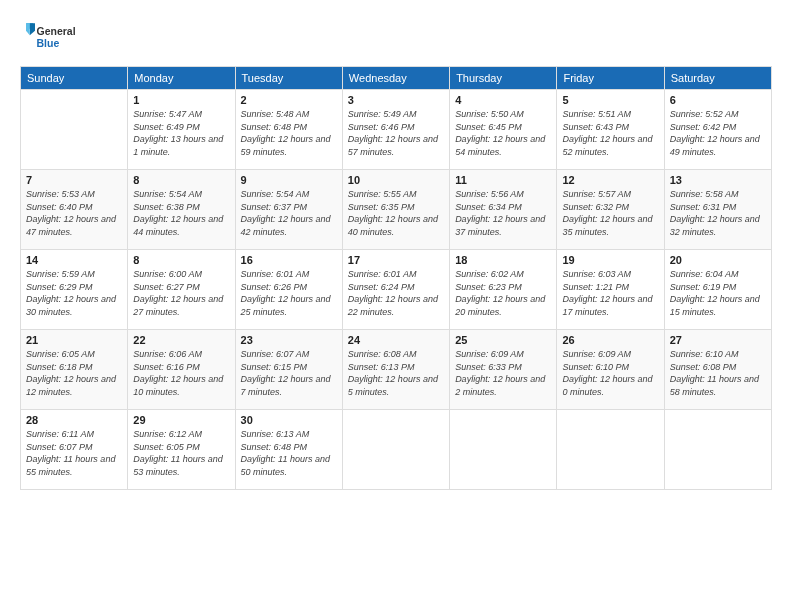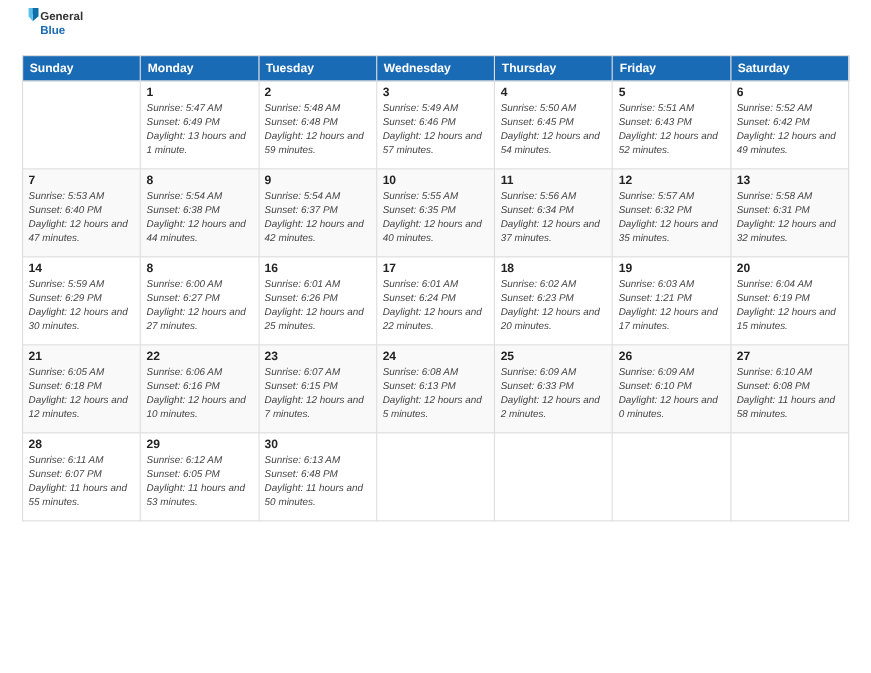--- a/index.html
+++ b/index.html
@@ -6,21 +6,21 @@
     body {
       font-family: Arial, sans-serif;
       background: #fff;
       width: 792px;
       height: 612px;
       overflow: hidden;
     }
     .page {
       width: 792px;
       height: 540px;
-      padding: 0 20px;
+      padding: 16px 20px;
       background: #fff;
     }
     .header {
       display: flex;
       justify-content: space-between;
       align-items: flex-start;
       margin-bottom: 10px;
     }
     .logo {
       display: flex;
@@ -44,21 +44,21 @@
       width: 100%;
       border-collapse: collapse;
       font-size: 10px;
     }
     .calendar th {
       background: #1a6bb5;
       color: #fff;
       text-align: left;
       padding: 5px 6px;
       font-size: 11px;
-      font-weight: bold;
+      font-weight: normal;
       border: 1px solid #ddd;
     }
     .calendar td {
       vertical-align: top;
       border: 1px solid #ddd;
       padding: 4px 5px;
       width: calc(100%/7);
       height: 80px;
       background: #fff;
     }

